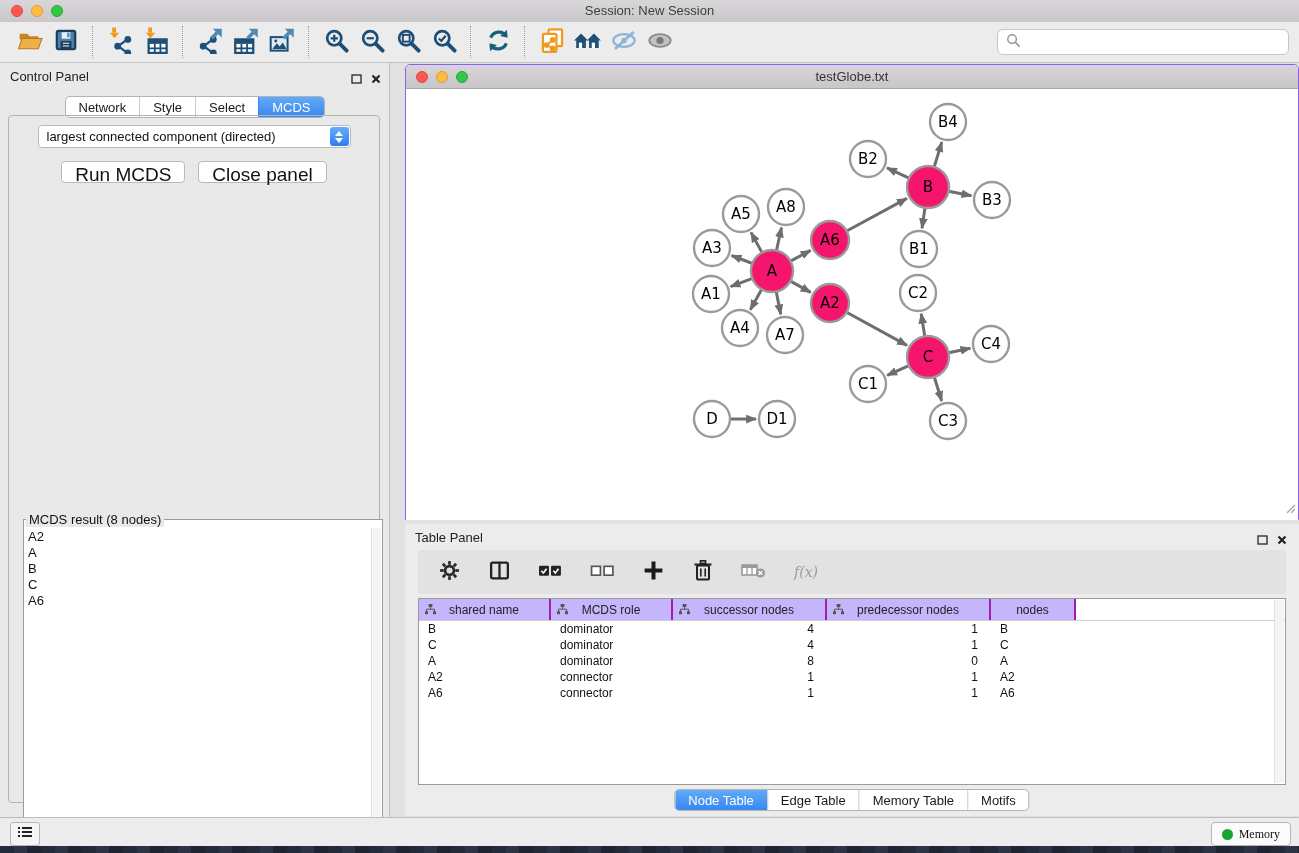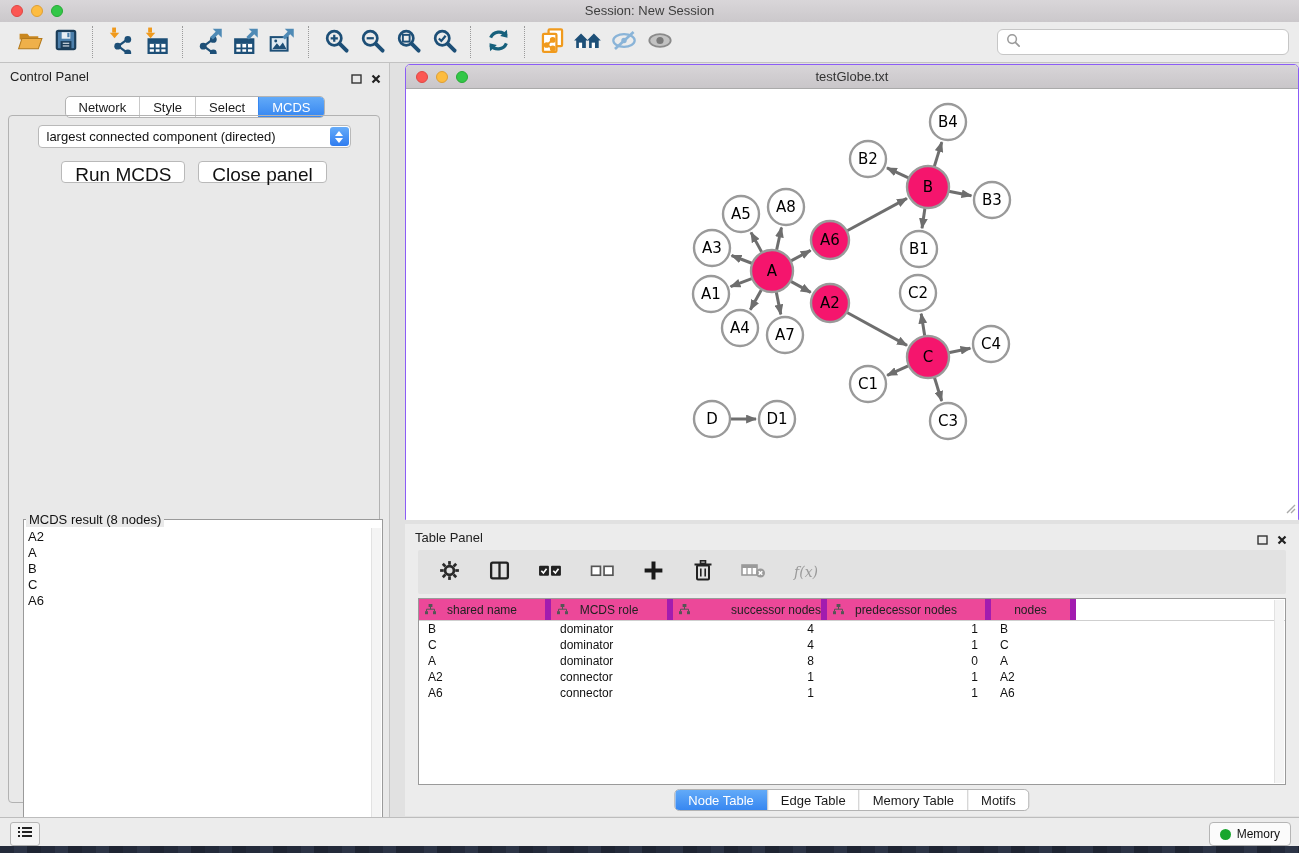--- a/index.html
+++ b/index.html
@@ -58,32 +58,32 @@
   .net-content{position:relative;width:892px;height:431px;background:#fff;}
   .resize-grip{position:absolute;right:1px;bottom:1px;}
   
   .table-panel{position:absolute;left:15px;top:461px;width:894px;height:292px;background:#ececec;}
   .tp-toolbar{position:absolute;left:13px;top:26px;width:868px;height:44px;background:#e2e2e2;border-radius:2px;
     display:flex;align-items:center;gap:27px;padding-left:20px;box-sizing:border-box;}
   .tp-btn{display:flex;align-items:center;justify-content:center;}
   .fx-label{font-family:"DejaVu Serif",serif;font-style:italic;font-size:14px;color:#9a9a9a;}
   .data-table{position:absolute;left:13px;top:74px;width:868px;height:187px;background:#fff;border:1px solid #9a9a9a;box-sizing:border-box;overflow:hidden;}
   .thead{display:flex;height:21px;border-bottom:1px solid #cfcfcf;}
-  .th{position:relative;background:#ec4899;border-right:6px solid #a21caf;box-sizing:border-box;
+  .th{position:relative;background:#c4b5fd;border-right:2px solid #a21caf;box-sizing:border-box;
       display:flex;align-items:center;justify-content:center;font-size:12px;color:#222;}
   .th .col-icon{position:absolute;left:6px;top:5px;}
   .trow{display:flex;height:16px;align-items:center;}
   .td{font-size:12px;color:#111;box-sizing:border-box;white-space:nowrap;overflow:hidden;}
   .tp-tabs{position:absolute;left:50%;top:265px;transform:translateX(-50%);}
   
   .statusbar{position:absolute;left:0;top:817px;width:1299px;height:29px;background:#ececec;border-top:1px solid #bdbdbd;box-sizing:border-box;}
   .list-btn{position:absolute;left:10px;top:4px;width:28px;height:22px;border:1px solid #b5b5b5;border-radius:3px;
     background:#f4f4f4;display:flex;align-items:center;justify-content:center;}
   .memory-btn{position:absolute;right:8px;top:4px;height:22px;border:1px solid #b5b5b5;border-radius:4px;background:#fbfbfb;
-    display:flex;align-items:center;gap:6px;padding:0 10px;font-size:12px;color:#111;}
+    display:flex;align-items:center;gap:6px;padding:0 10px;font-size:12px;color:#111;font-family:Liberation Serif, serif;}
   .memory-dot{width:11px;height:11px;border-radius:50%;background:#17a62d;}
   .desktop-strip{position:absolute;left:0;top:846px;width:1299px;height:7px;
     background:repeating-linear-gradient(90deg,#232a3a 0 14px,#2c3446 14px 27px,#1e2432 27px 41px);}
 </style>
 </head>
 <body>
 
 <div class="app">
 
   <div class="titlebar">
@@ -540,21 +540,21 @@
             </div>
             <div class="th" style="width: 122px;">
               <span class="col-icon"><svg width="11" height="11" viewBox="0 0 11 11">
                   <rect x="3.6" y="0" width="3.8" height="3" fill="#555"></rect>
                   <rect x="0" y="7.2" width="3" height="3" fill="#555"></rect>
                   <rect x="8" y="7.2" width="3" height="3" fill="#555"></rect>
                   <path d="M5.5 3 V5.2 M1.5 7.2 V5.2 H9.5 V7.2" stroke="#555" fill="none"></path>
                 </svg></span>
               <span>MCDS role</span>
             </div>
-            <div class="th" style="width: 154px; justify-content: flex-end;">
+            <div class="th" style="width: 154px;">
               <span class="col-icon"><svg width="11" height="11" viewBox="0 0 11 11">
                   <rect x="3.6" y="0" width="3.8" height="3" fill="#555"></rect>
                   <rect x="0" y="7.2" width="3" height="3" fill="#555"></rect>
                   <rect x="8" y="7.2" width="3" height="3" fill="#555"></rect>
                   <path d="M5.5 3 V5.2 M1.5 7.2 V5.2 H9.5 V7.2" stroke="#555" fill="none"></path>
                 </svg></span>
               <span>successor nodes</span>
             </div>
             <div class="th" style="width: 164px;">
               <span class="col-icon"><svg width="11" height="11" viewBox="0 0 11 11">

